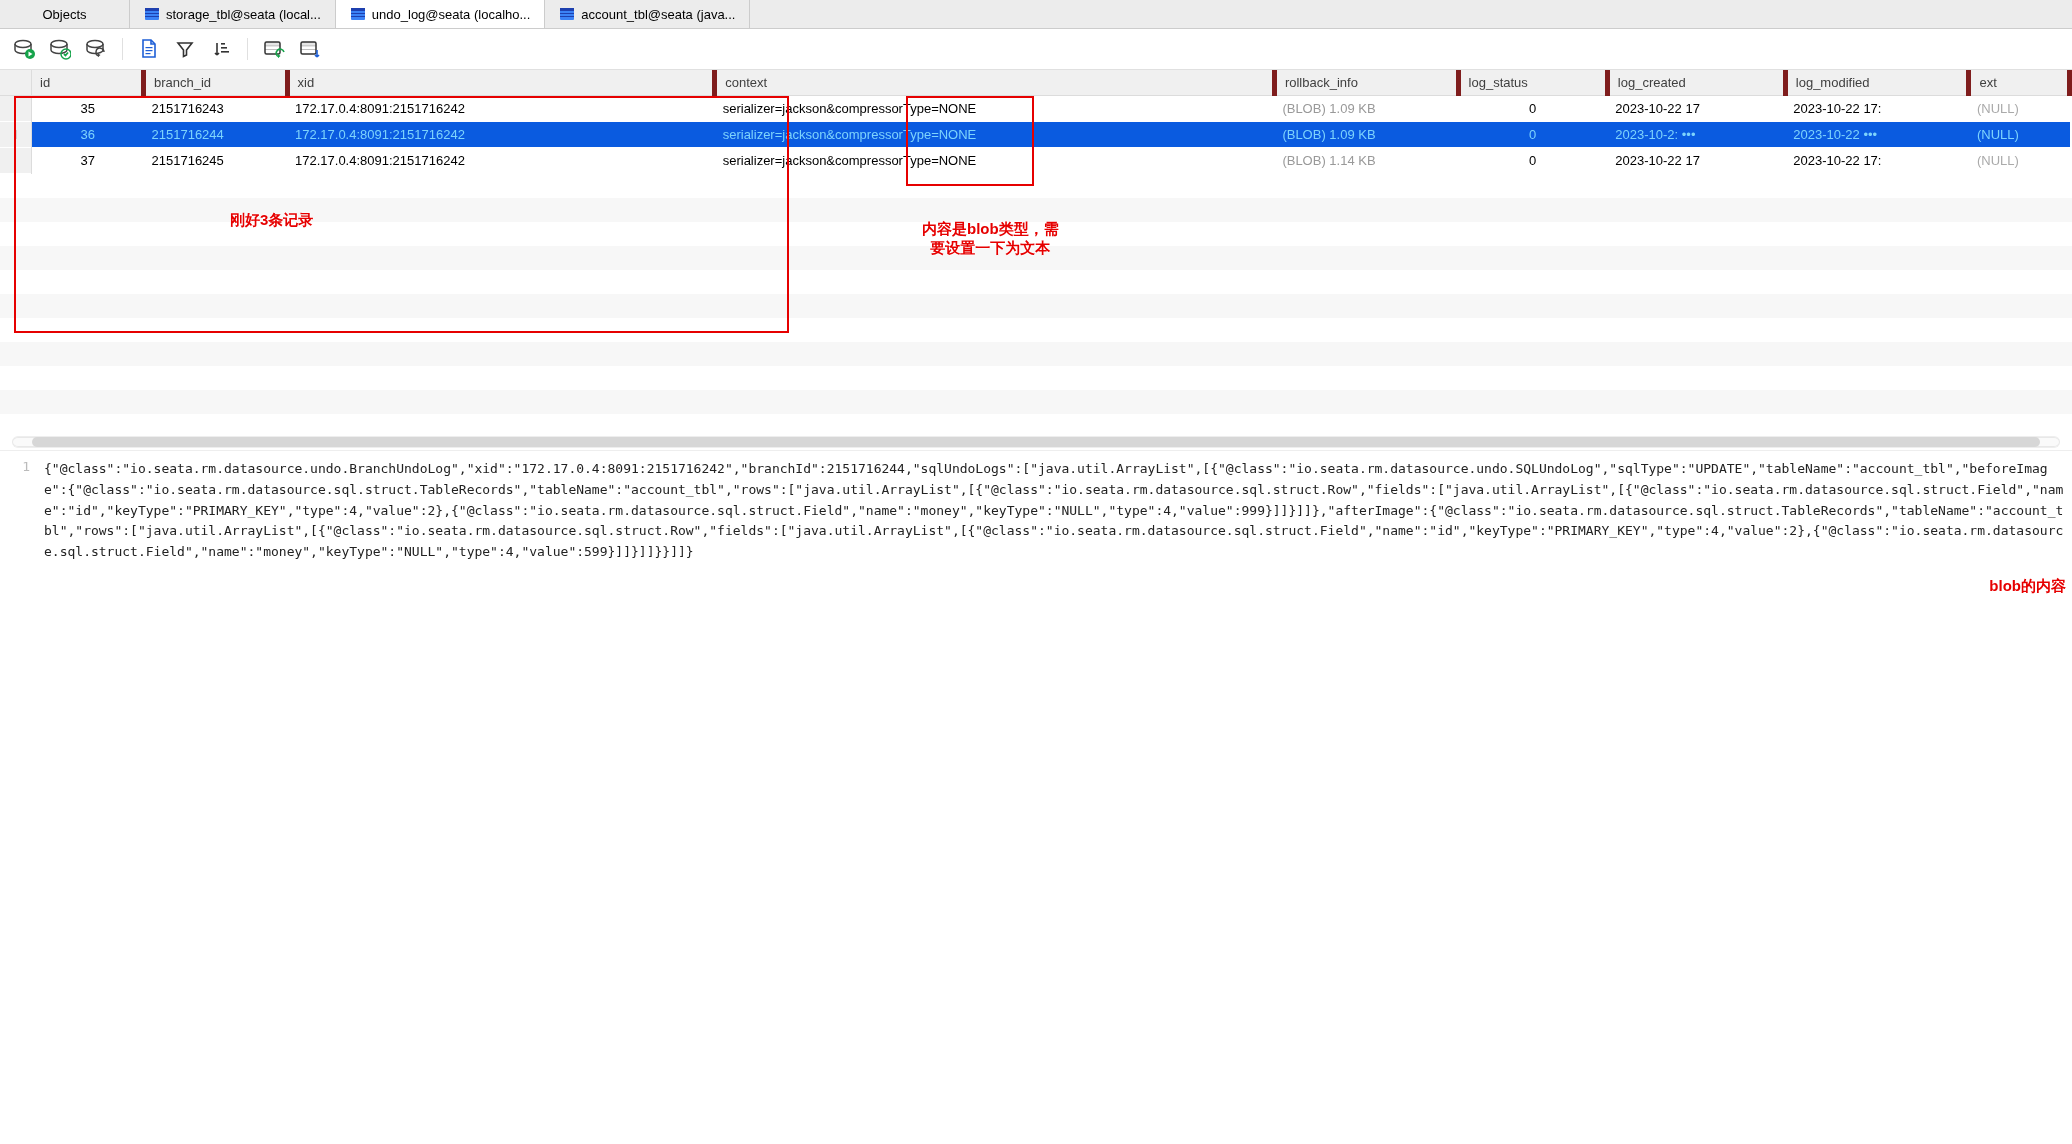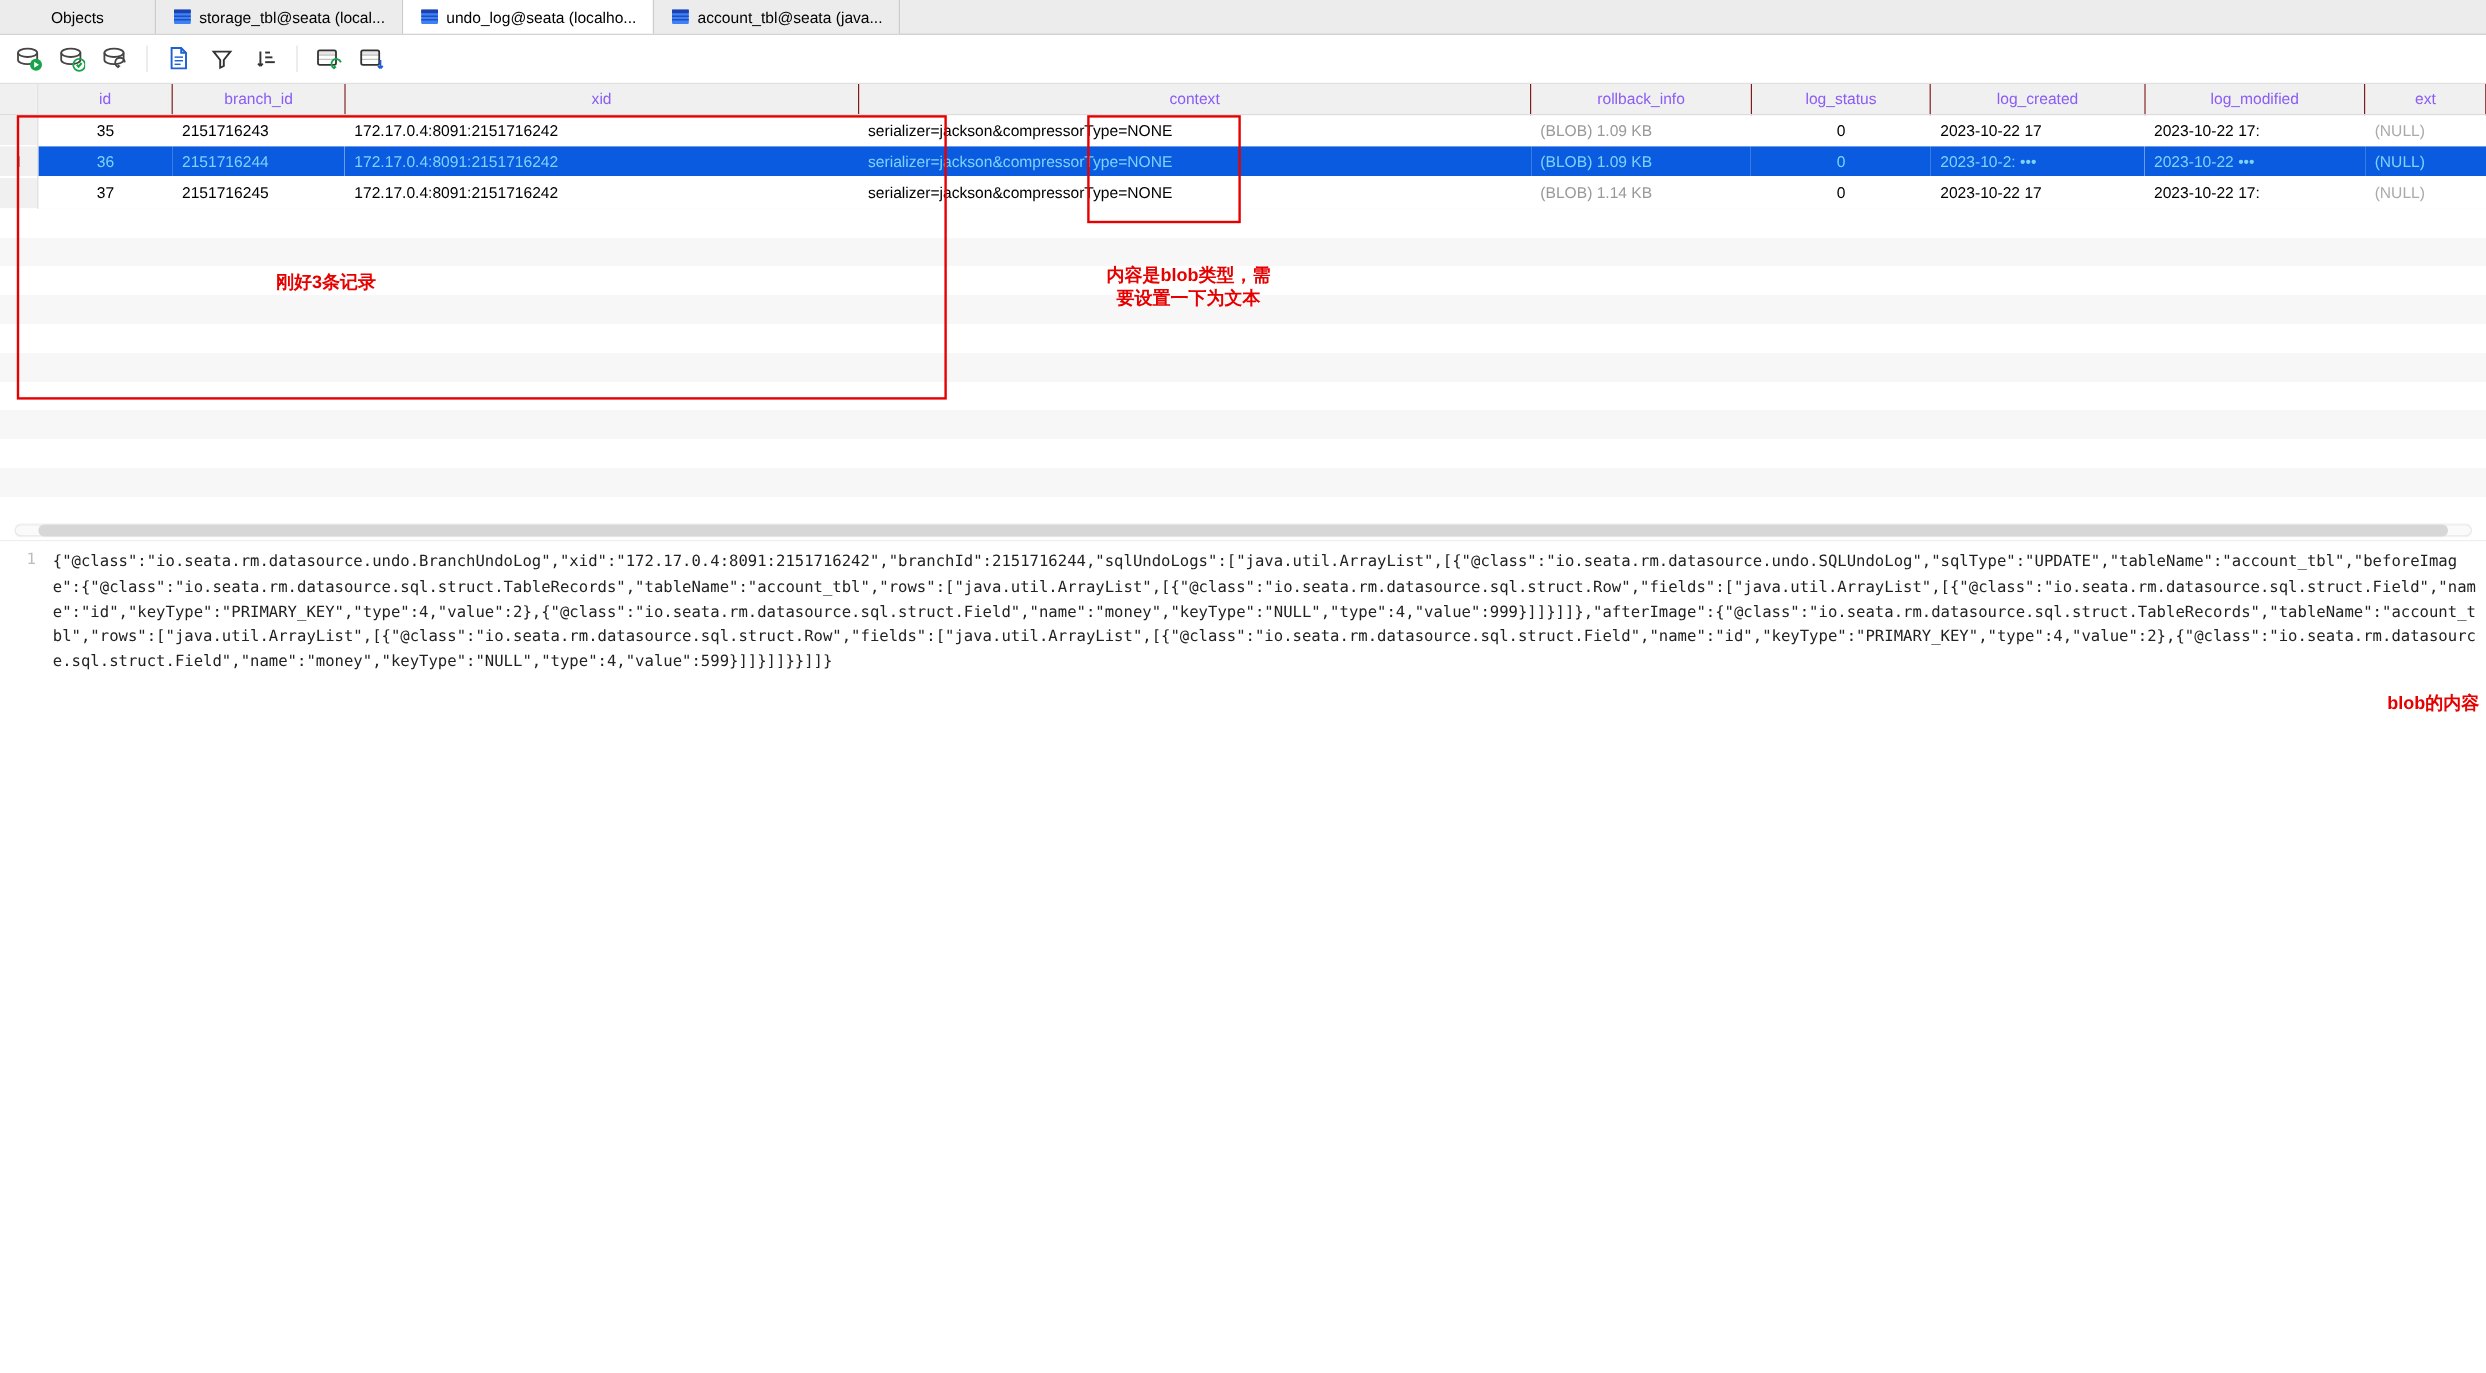--- a/index.html
+++ b/index.html
@@ -60,26 +60,26 @@
     .grid-wrapper {
       position: relative;
       overflow: auto;
     }
     table.data-grid {
       border-collapse: collapse;
       width: 100%;
       table-layout: fixed;
     }
     .data-grid th {
-      text-align: center;
+      text-align: left;
       padding: 5px 8px;
       font-weight: normal;
-      color: #8b5cf6;
+      color: #404040;
       background: #f0f0f0;
-      border-right: 1px solid #7f1d1d;
+      border-right: 5px solid #7f1d1d;
       border-bottom: 1px solid #dcdcdc;
       white-space: nowrap;
       overflow: hidden;
       text-overflow: ellipsis;
     }
     .data-grid td {
       padding: 5px 8px;
       white-space: nowrap;
       overflow: hidden;
       text-overflow: ellipsis;
@@ -359,21 +359,21 @@
           <td class="blob-cell">(BLOB) 1.14 KB</td>
           <td class="right-align">0</td>
           <td>2023-10-22 17</td>
           <td>2023-10-22 17:</td>
           <td class="null-cell">(NULL)</td>
         </tr>
       </tbody>
   </table>
 
   <div class="annotation-box" style="top:26px;left:14px;width:775px;height:237px;"></div>
-  <div class="annotation-text" style="top:156px;left:230px;">刚好3条记录</div>
+  <div class="annotation-text" style="top:141px;left:230px;">刚好3条记录</div>
 
   <div class="annotation-box" style="top:26px;left:906px;width:128px;height:90px;"></div>
   <div class="annotation-text" style="top:150px;left:922px;">内容是blob类型，需
 要设置一下为文本</div>
 
   <div style="height:260px; background:repeating-linear-gradient(#fff,#fff 24px,#f7f7f7 24px,#f7f7f7 48px);"></div>
 </div>
 
 <div class="scrollbar-fake">
   <div class="scrollbar-thumb-fake"></div>

